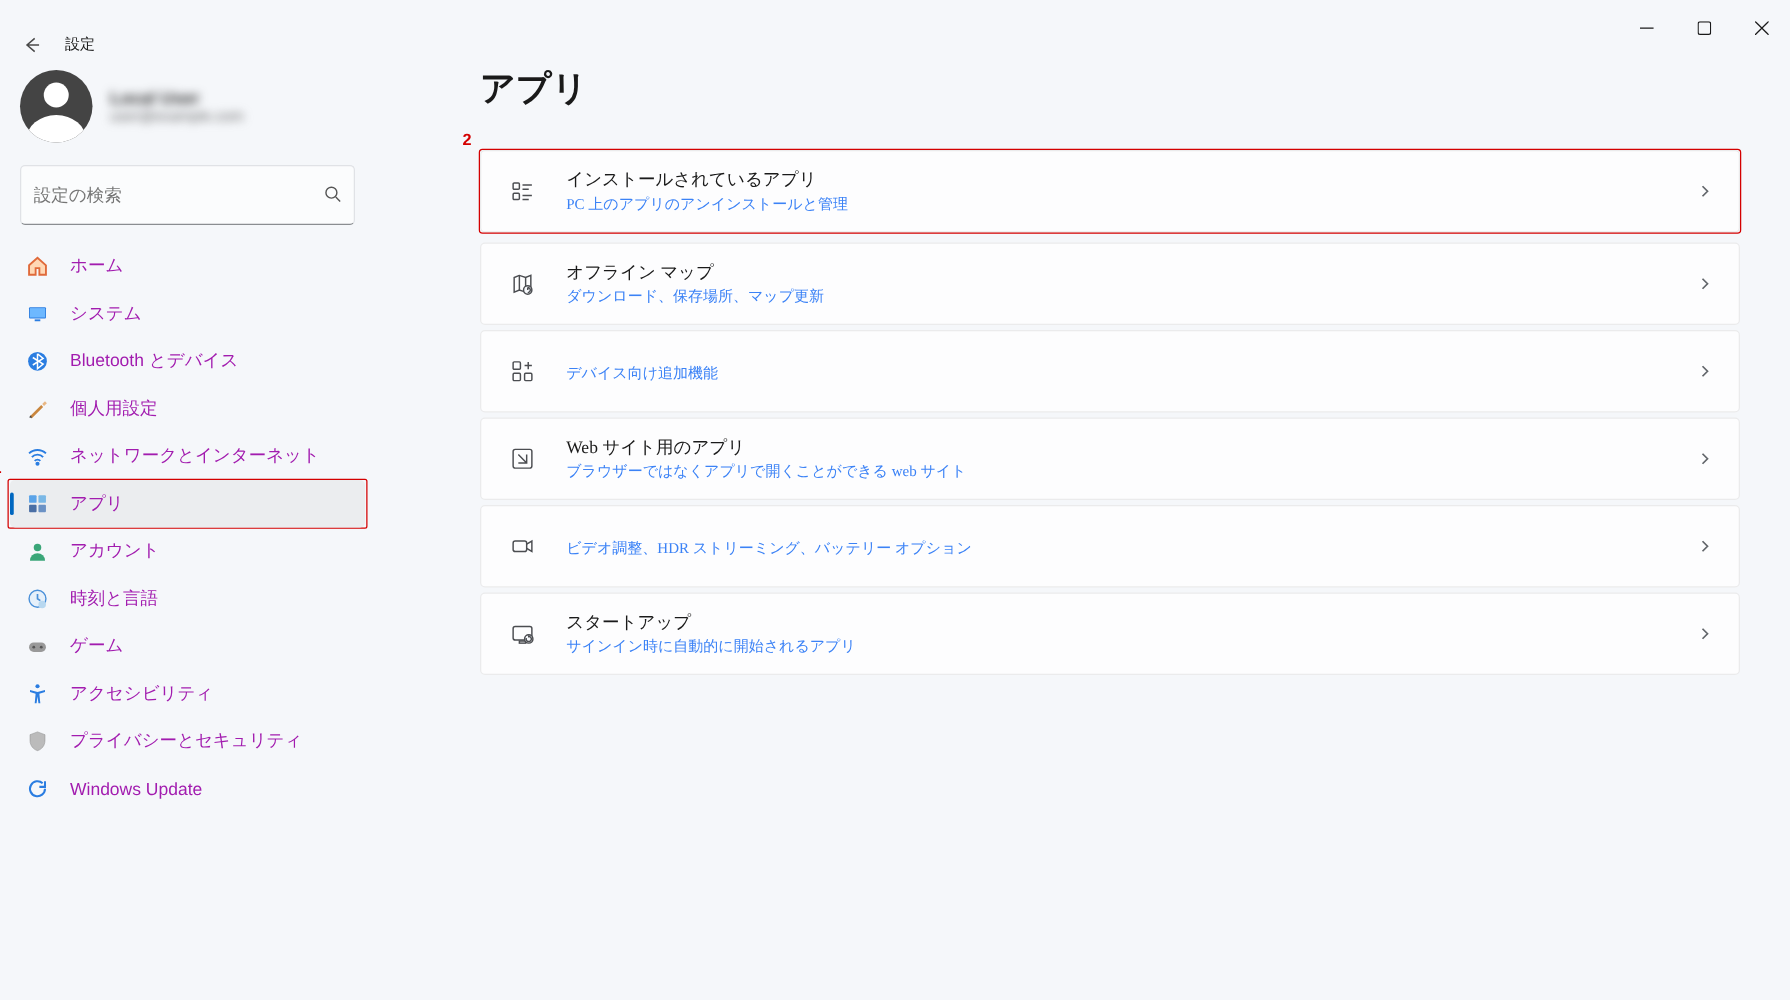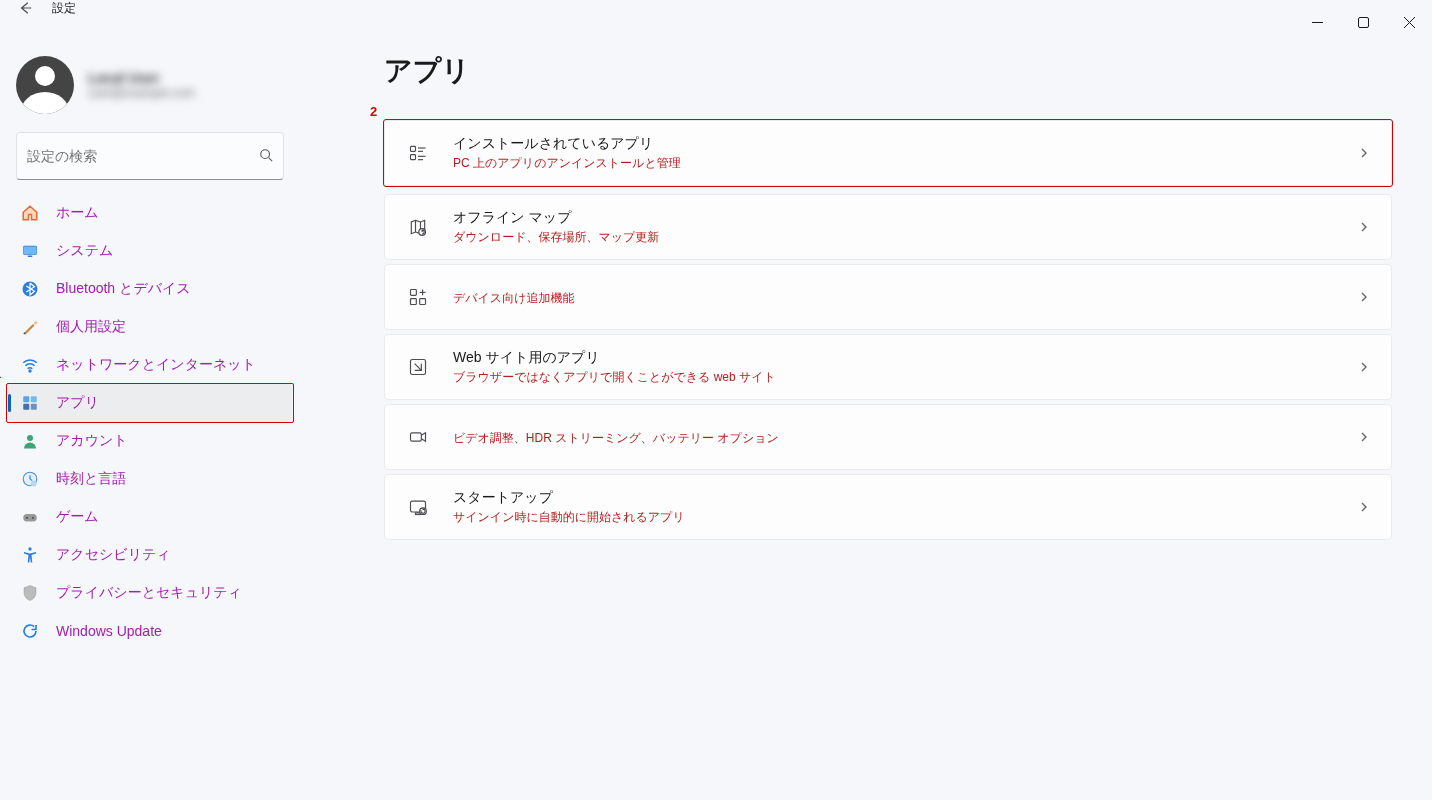--- a/index.html
+++ b/index.html
@@ -7,21 +7,21 @@
       font-family: "Yu Gothic UI", "Segoe UI", sans-serif;
       background: #f5f7fa;
       width: 1432px;
       height: 800px;
       overflow: hidden;
       color: #1a1a1a;
     }
     .titlebar {
       height: 44px;
       display: flex;
-      align-items: flex-start;
+      align-items: flex-end;
       padding-left: 18px;
       position: relative;
     }
     .back-btn {
       width: 16px; height: 16px;
       display: inline-flex; align-items: center; justify-content: center;
       cursor: pointer; margin-right: 18px;
       color: #4a4a4a; font-size: 16px;
     }
     .title {
@@ -129,23 +129,23 @@
       height: 66px;
       display: flex; align-items: center;
       padding: 0 22px;
       cursor: pointer;
     }
     .card-icon {
       width: 22px; height: 22px; margin-right: 24px;
       display: inline-flex; align-items: center; justify-content: center;
       color: #4b4d51;
     }
-    .card-text { flex: 1; }
+    .card-text { flex: 1; font-family: Liberation Serif, serif; }
     .card-title { font-size: 14px; color: #1a1a1a; }
-    .card-sub { font-size: 12px; color: #b91c1c; margin-top: 2px; }
+    .card-sub { font-size: 12px; color: #3b82f6; margin-top: 2px; }
     .chevron { color: #62666b; font-size: 13px; }
 
     .anno-wrap { position: relative; }
     .anno {
       position: absolute; border: 1.5px solid #d40000; pointer-events: none;
     }
     .anno-label {
       position: absolute; color: #d40000; font-weight: 700; font-size: 13px;
     }
     .card-icon svg { width: 20px; height: 20px; }

